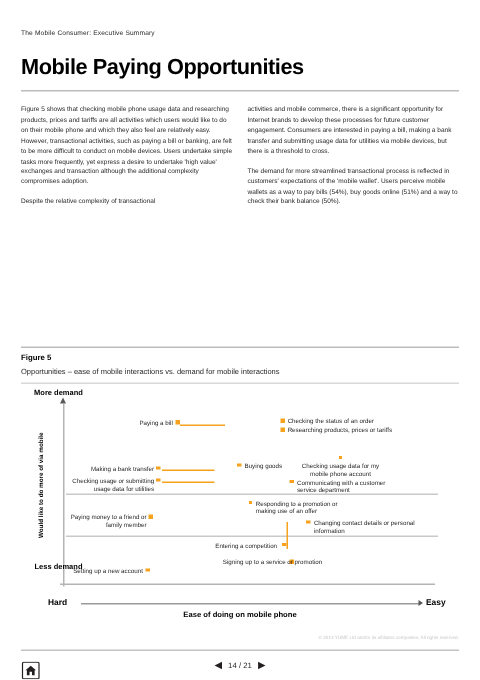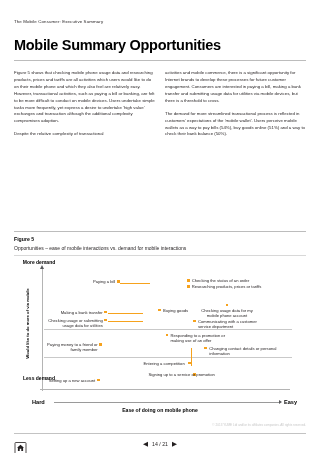--- a/index.html
+++ b/index.html
@@ -131,21 +131,21 @@
     font-size: 5.2px; color: #231f20;
   }
   .pager .arrow { font-size: 6.5px; line-height: 1; color: #231f20; }
 </style>
 </head>
 <body>
 
 <div class="page">
 
   <div class="kicker">The Mobile Consumer: Executive Summary</div>
-  <h1 class="page-title">Mobile Summary Opportunities</h1>
+  <h1 class="page-title">Mobile Paying Opportunities</h1>
   <div class="rule-title"></div>
 
   <div class="cols">
     <div class="col">
       <p>Figure 5 shows that checking mobile phone usage data and researching products, prices and tariffs are all activities which users would like to do on their mobile phone and which they also feel are relatively easy. However, transactional activities, such as paying a bill or banking, are felt to be more difficult to conduct on mobile devices. Users undertake simple tasks more frequently, yet express a desire to undertake 'high value' exchanges and transaction although the additional complexity compromises adoption.</p>
       <p>Despite the relative complexity of transactional</p>
     </div>
     <div class="col">
       <p>activities and mobile commerce, there is a significant opportunity for Internet brands to develop these processes for future customer engagement. Consumers are interested in paying a bill, making a bank transfer and submitting usage data for utilities via mobile devices, but there is a threshold to cross.</p>
       <p>The demand for more streamlined transactional process is reflected in customers' expectations of the 'mobile wallet'. Users perceive mobile wallets as a way to pay bills (54%), buy goods online (51%) and a way to check their bank balance (50%).</p>

